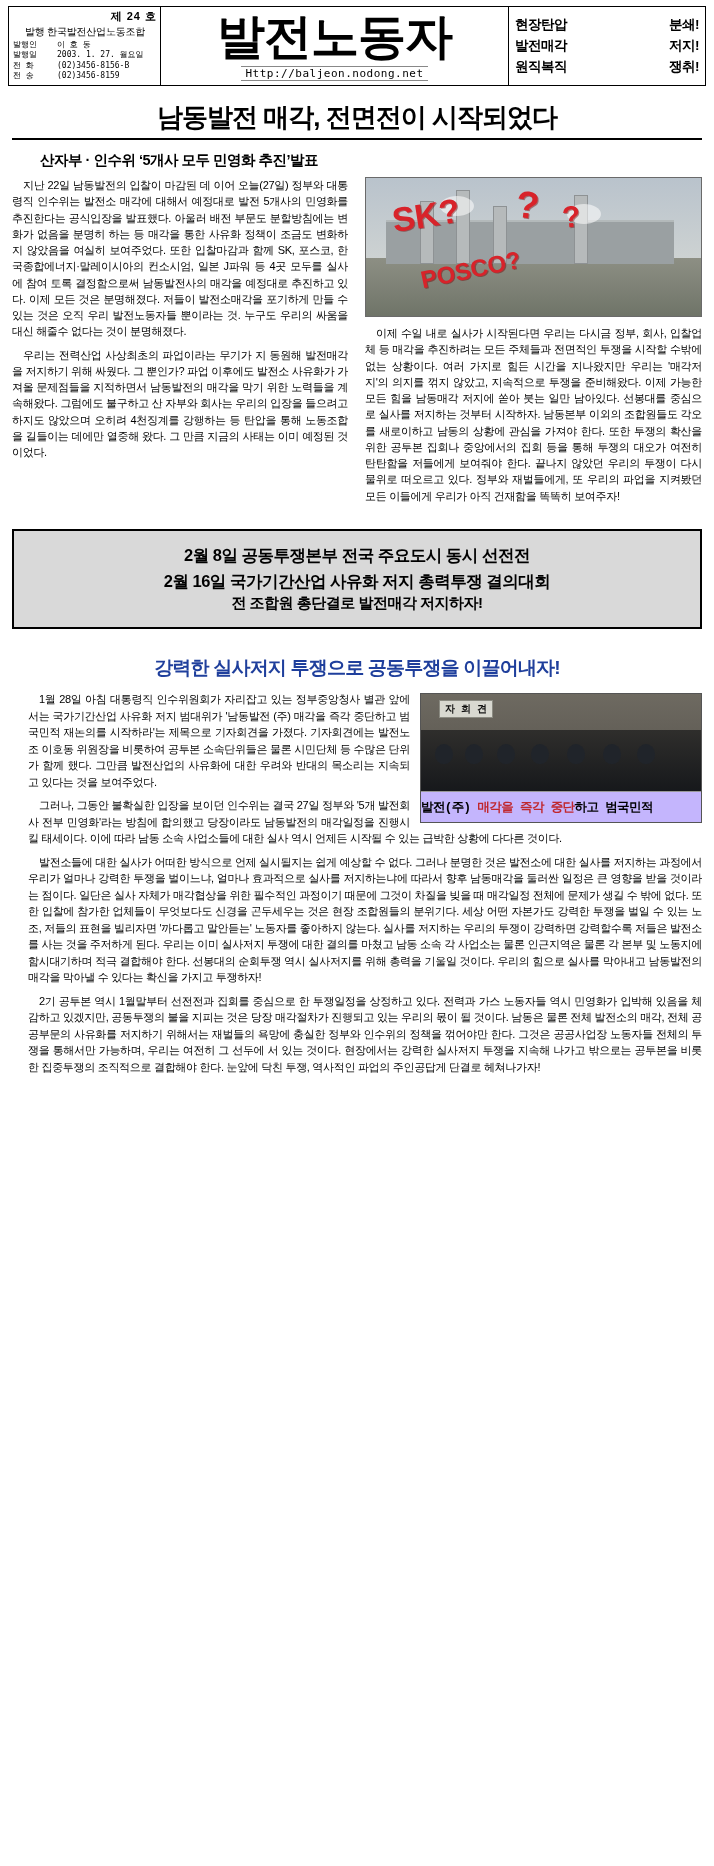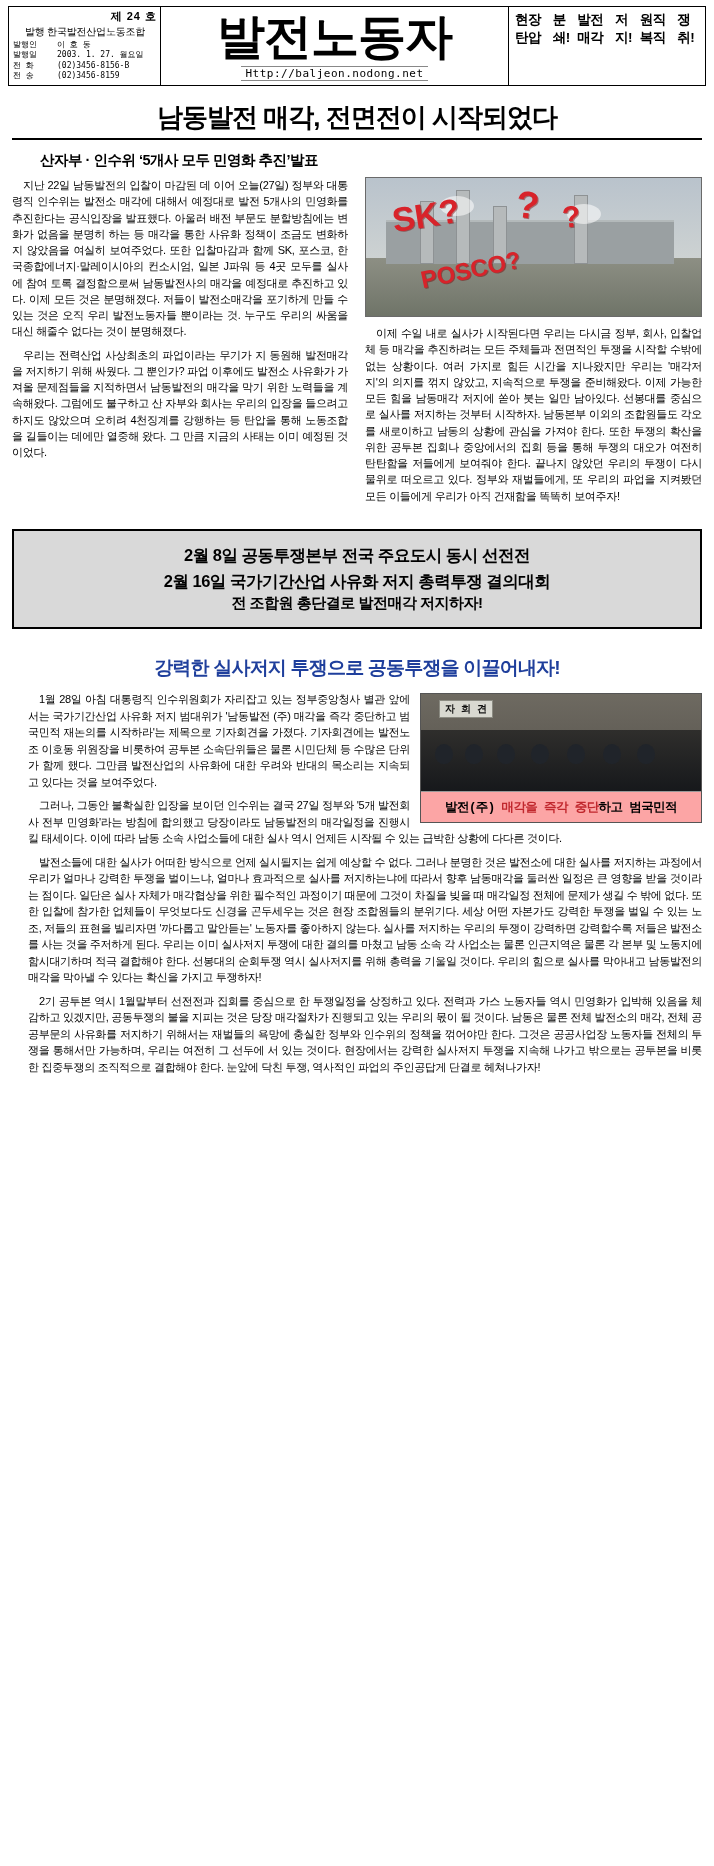--- a/index.html
+++ b/index.html
@@ -71,21 +71,21 @@
     border-top:1px solid #888;
     border-bottom:1px solid #888;
     padding:0 4px;
     letter-spacing:0.5px;
   }
   .mast-right{
     width:196px;
     padding:4px 6px;
     box-sizing:border-box;
     display:flex;
-    flex-direction:row;
+    flex-direction:column;
     justify-content:center;
     gap:3px;
   }
   .slogan{
     display:flex;
     justify-content:space-between;
     font-size:13.5px;
     font-weight:bold;
     letter-spacing:-0.5px;
   }
@@ -205,22 +205,22 @@
     overflow:hidden;
     background:#3a3a38;
     font-family:Liberation Mono, monospace;
   }
   .p2-wall{position:absolute;inset:0;background:linear-gradient(#6e6a61,#4b4843);}
   .p2-people{position:absolute;left:0;right:0;bottom:30px;height:62px;
     background:linear-gradient(#2f2e2c,#16181b);}
   .p2-head{position:absolute;bottom:58px;width:18px;height:20px;border-radius:50% 50% 45% 45%;background:#20242a;}
   .p2-banner{
     position:absolute;left:0;right:0;bottom:0;height:30px;
-    background:#fca5a5;border-top:1px solid #999;
-    display:flex;align-items:center;justify-content:center;
+    background:#c4b5fd;border-top:1px solid #999;
+    display:flex;align-items:center;justify-content:flex-start;
     overflow:hidden;
   }
   .p2-banner span{
     font-size:12.5px;font-weight:bold;color:#000;white-space:nowrap;
     letter-spacing:-0.6px;
   }
   .p2-banner span i{color:#c0272d;font-style:normal;}
   .p2-topsign{
     position:absolute;left:18px;top:6px;
     background:#d8d8d0;color:#111;font-size:10px;font-weight:bold;

